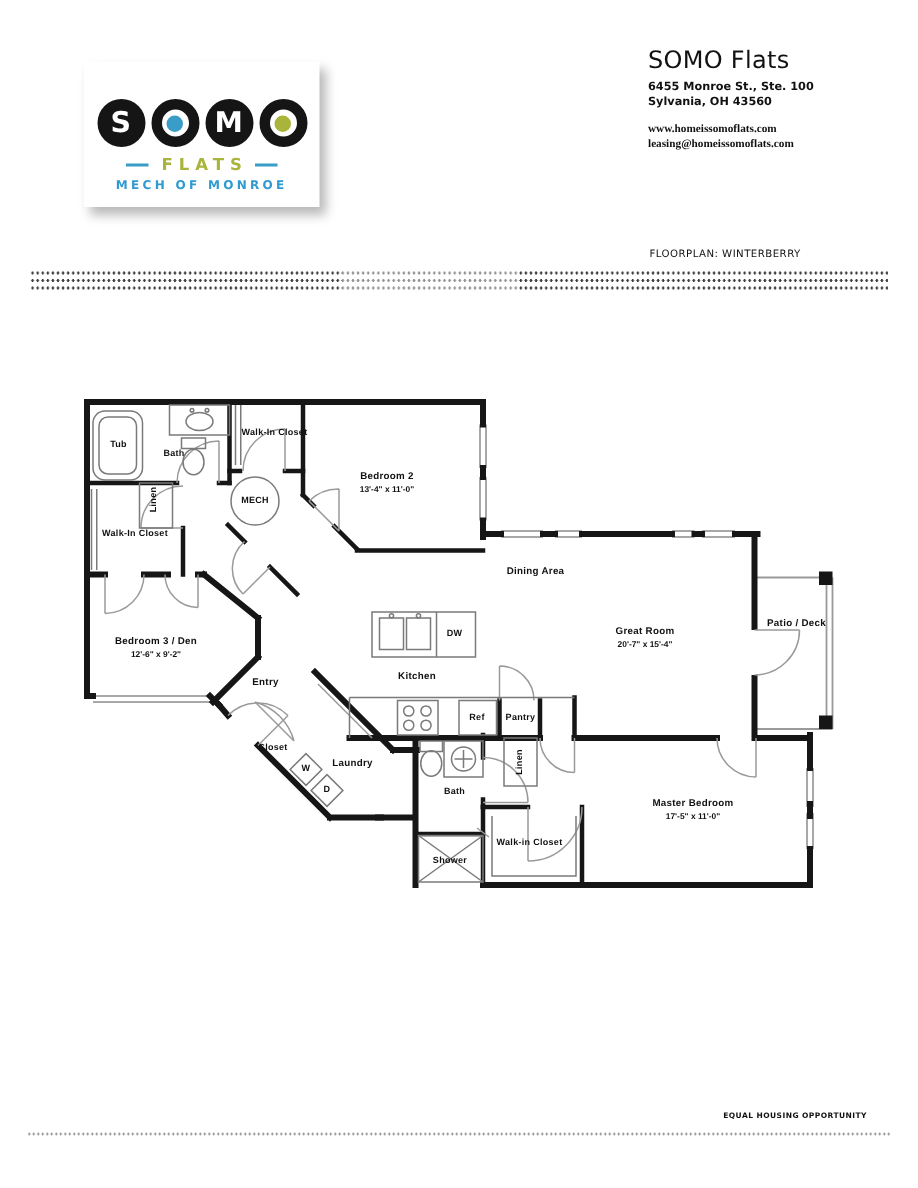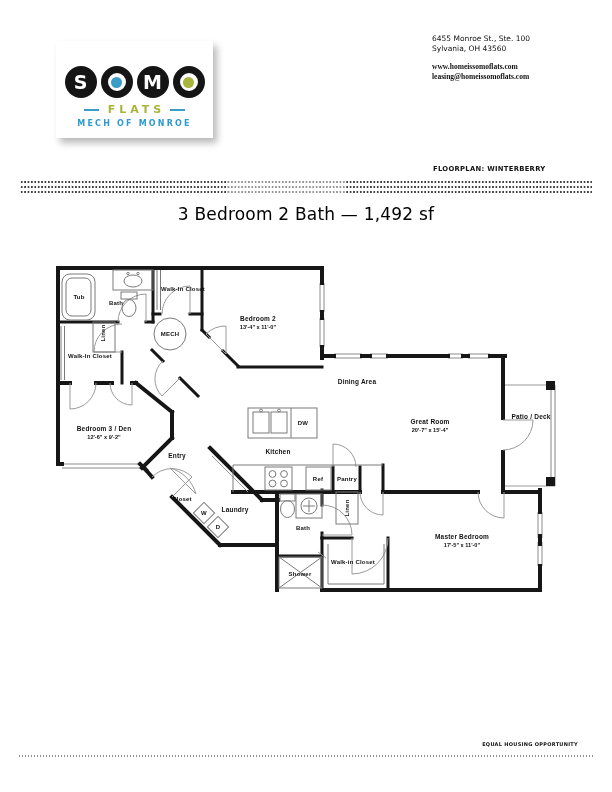--- a/index.html
+++ b/index.html
@@ -15,24 +15,24 @@
   .lc.ring{background:#fff;border:7px solid #151515;width:18px;height:18px;}
   .lc .dot{width:11px;height:11px;border-radius:50%;}
   .logo-flats{position:absolute;left:0;top:62px;width:100%;display:flex;align-items:center;justify-content:center;gap:5px;}
   .flats-line{width:15px;height:2px;background:#3a9dc8;}
   .flats-text{color:#a8b43a;font-weight:bold;font-size:11px;letter-spacing:4px;text-indent:4px;}
   .logo-tagline{position:absolute;left:0;top:78px;width:100%;text-align:center;color:#2f9ad0;
                 font-weight:bold;font-size:8px;letter-spacing:2.2px;}
   
   .hdr{position:absolute;left:432px;top:30px;width:170px;}
   .hdr-name{font-size:16px;color:#111;letter-spacing:.2px;}
-  .hdr-addr{margin-top:4px;font-size:7.5px;font-weight:normal;color:#111;line-height:9.5px;}
+  .hdr-addr{margin-top:4px;font-size:7.5px;font-weight:bold;color:#111;line-height:9.5px;}
   .hdr-web{margin-top:9px;font-size:7.5px;font-weight:bold;color:#111;line-height:9.5px;font-family:Liberation Serif, serif;}
   
-  .fp-label{position:absolute;left:433px;top:165px;font-size:6.8px;font-weight:bold;color:#111;letter-spacing:.3px;}
+  .fp-label{position:absolute;left:433px;top:165px;font-size:6.8px;font-weight:normal;color:#111;letter-spacing:.3px;}
   .dotrow{position:absolute;left:20px;width:572px;height:2px;
           background-image:radial-gradient(circle,#3f3f3f .8px,transparent .95px);
           background-size:3.4px 2px;background-repeat:repeat-x;}
   .dots-fade{position:absolute;left:228px;top:179px;width:118px;height:15px;background:rgba(255,255,255,.45);}
   .dotrow-b{position:absolute;left:18px;top:755px;width:576px;height:2px;
           background-image:radial-gradient(circle,#8f8f8f .7px,transparent .85px);
           background-size:3px 2px;background-repeat:repeat-x;}
   .title{position:absolute;left:0;top:204px;width:612px;text-align:center;font-size:17px;color:#000;letter-spacing:.2px;}
   
   svg.plan{position:absolute;left:0;top:0;}
@@ -66,37 +66,37 @@
     </div>
     <div class="logo-flats">
       <span class="flats-line"></span>
       <span class="flats-text">FLATS</span>
       <span class="flats-line"></span>
     </div>
     <div class="logo-tagline">MECH OF MONROE</div>
   </div>
 
   <div class="hdr">
+    <div class="hdr-name">SOMO Flats</div>
     <div class="hdr-addr">
       <div>6455 Monroe St., Ste. 100</div>
       <div>Sylvania, OH 43560</div>
     </div>
     <div class="hdr-web">
       <div>www.homeissomoflats.com</div>
       <div>leasing@homeissomoflats.com</div>
     </div>
   </div>
 
   <div class="fp-label">FLOORPLAN: WINTERBERRY</div>
   <div class="dotrow" style="top:181px"></div>
   <div class="dotrow" style="top:186px"></div>
   <div class="dotrow" style="top:191px"></div>
   <div class="dots-fade"></div>
 
-  <div class="title">3 Bedroom 2 Bath — 1,492 sf</div>
 
   <svg class="plan" width="612" height="792" viewBox="0 0 612 792">
 
     <g stroke="#8c8c8c" stroke-width="1" fill="none">
       <path d="M320 283 V312 M324 283 V312 M320 318 V347 M324 318 V347"></path>
       <path d="M334 354 H362 M334 358 H362 M370 354 H388 M370 358 H388 M448 354 H463 M448 358 H463 M468 354 H490 M468 358 H490"></path>
       <path d="M538 512 V538 M542 512 V538 M538 542 V566 M542 542 V566"></path>
       <path d="M62 464 H140 M62 468 H140"></path>
     </g>
 

